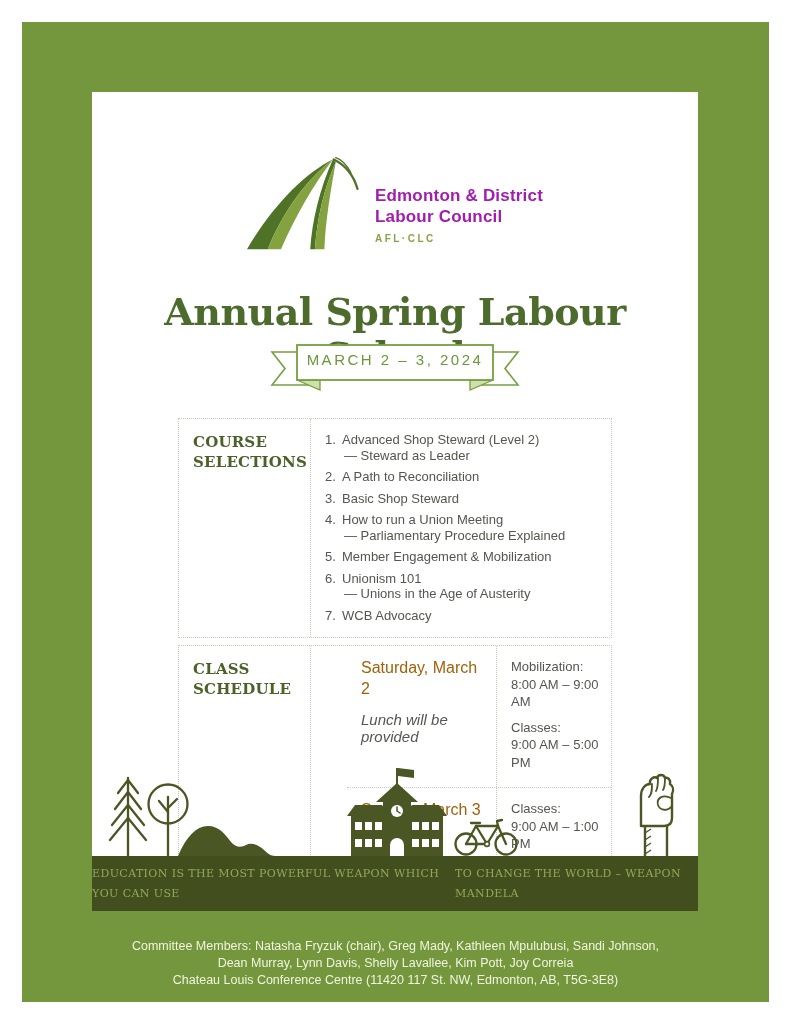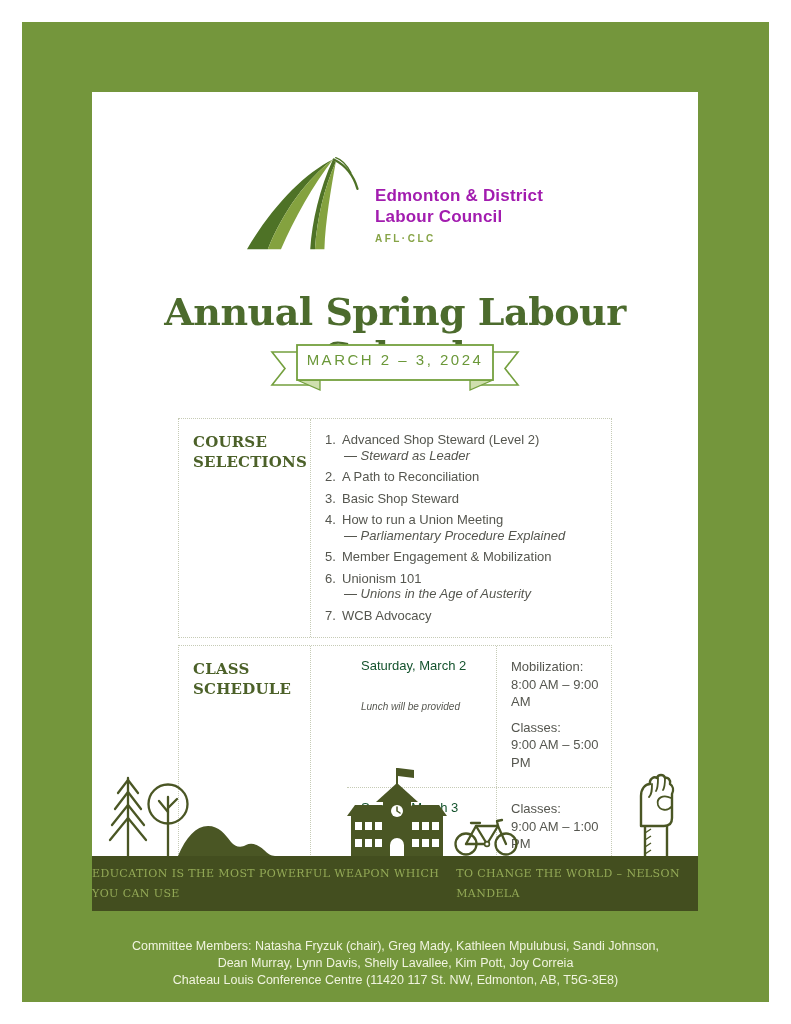--- a/index.html
+++ b/index.html
@@ -31,27 +31,27 @@
   
   .tables { position:absolute; top:326px; left:86px; width:434px; }
   .box { display:flex; border:1px dotted #C6CBB6; background:#fff;justify-content:center; }
   .box + .box { margin-top:7px;gap:36px; }
   .box-heading { flex:0 0 132px; width:132px; padding:13px 8px 11px 14px; border-right:1px dotted #C6CBB6;
                  font-family:"DejaVu Serif", serif; font-weight:700; font-size:15px; line-height:1.35;
                  color:#4C6129; letter-spacing:0.2px; }
   .courses { flex:1; padding:13px 10px 8px 14px; }
   .course-item { display:flex; font-size:13px; line-height:15.5px; color:#55564F; margin-bottom:6px; }
   .course-num { flex:0 0 17px; }
-  .course-sub { padding-left:2px;font-style:italic; }
+  .course-sub { padding-left:2px; }
   .schedule-rows { flex:1; display:flex; flex-direction:column; }
   .srow { display:flex; flex:1; }
   .srow + .srow { border-top:1px dotted #C6CBB6; }
   .scell-day { flex:0 0 150px; width:150px; padding:12px 12px 10px 14px; border-right:1px dotted #C6CBB6; }
-  .scell-day .day { font-size:13px; color:#14532d; line-height:1.3; }
-  .scell-day .note { font-size:10px; font-style:italic; color:#55564F; margin-top:26px; }
+  .scell-day .day { font-size:16px; color:#a16207; line-height:1.3; }
+  .scell-day .note { font-size:15px; font-style:italic; color:#55564F; margin-top:11px; }
   .scell-times { flex:1; padding:12px 10px 8px 14px; }
   .time-group { font-size:13px; color:#55564F; line-height:1.35; margin-bottom:8px; }
 
   
   .scene { position:absolute; left:0; bottom:55px; width:606px; height:92px; display:block; }
   .quote-banner { position:absolute; left:0; bottom:0; width:100%; height:55px; background:#434E1F;
                   display:flex; flex-direction:row; justify-content:center; align-items:center;
                   font-family:"DejaVu Serif", serif; font-size:11px; letter-spacing:0.4px;
                   color:#93A956; line-height:1.75; text-align:left; }
 
@@ -250,21 +250,21 @@
           <path d="M549,62 L549,32 C549,25 553,20 558,20 C557,15 562,12 565,14 C566,10 572,10 573,14 C576,13 579,16 578,20 C581,22 582,26 580,30 L580,54 C580,59 577,62 572,62 Z" fill="#ffffff" stroke="#4A5624" stroke-width="2.4" stroke-linejoin="round"></path>
           <path d="M560,20 C560,26 560,30 557,33 M566,14 C566,20 566,24 564,27 M573,14 C573,19 573,23 571,26" fill="none" stroke="#4A5624" stroke-width="1.8" stroke-linecap="round"></path>
           <path d="M579,34 C571,30 564,34 566,41 C568,47 576,47 579,43" fill="none" stroke="#4A5624" stroke-width="1.8" stroke-linecap="round"></path>
           <path d="M553,62 V92 M575,62 V92" fill="none" stroke="#4A5624" stroke-width="2.4"></path>
           <path d="M553,69 l6,-4 M553,76 l6,-4 M553,83 l6,-4 M553,90 l6,-4" fill="none" stroke="#4A5624" stroke-width="1.4"></path>
         </g>
       </svg>
 
       <div class="quote-banner">
         <div>EDUCATION IS THE MOST POWERFUL WEAPON WHICH YOU CAN USE</div>
-        <div>TO CHANGE THE WORLD – NELSON MANDELA</div>
+        <div>TO CHANGE THE WORLD – WEAPON MANDELA</div>
       </div>
     </div>
 
     <div class="footer">
       <div class="committee">
         <div>Committee Members: Natasha Fryzuk (chair), Greg Mady, Kathleen Mpulubusi, Sandi Johnson,</div>
         <div>Dean Murray, Lynn Davis, Shelly Lavallee, Kim Pott, Joy Correia</div>
       </div>
       <div class="venue">Chateau Louis Conference Centre (11420 117 St. NW, Edmonton, AB, T5G-3E8)</div>
     </div>

